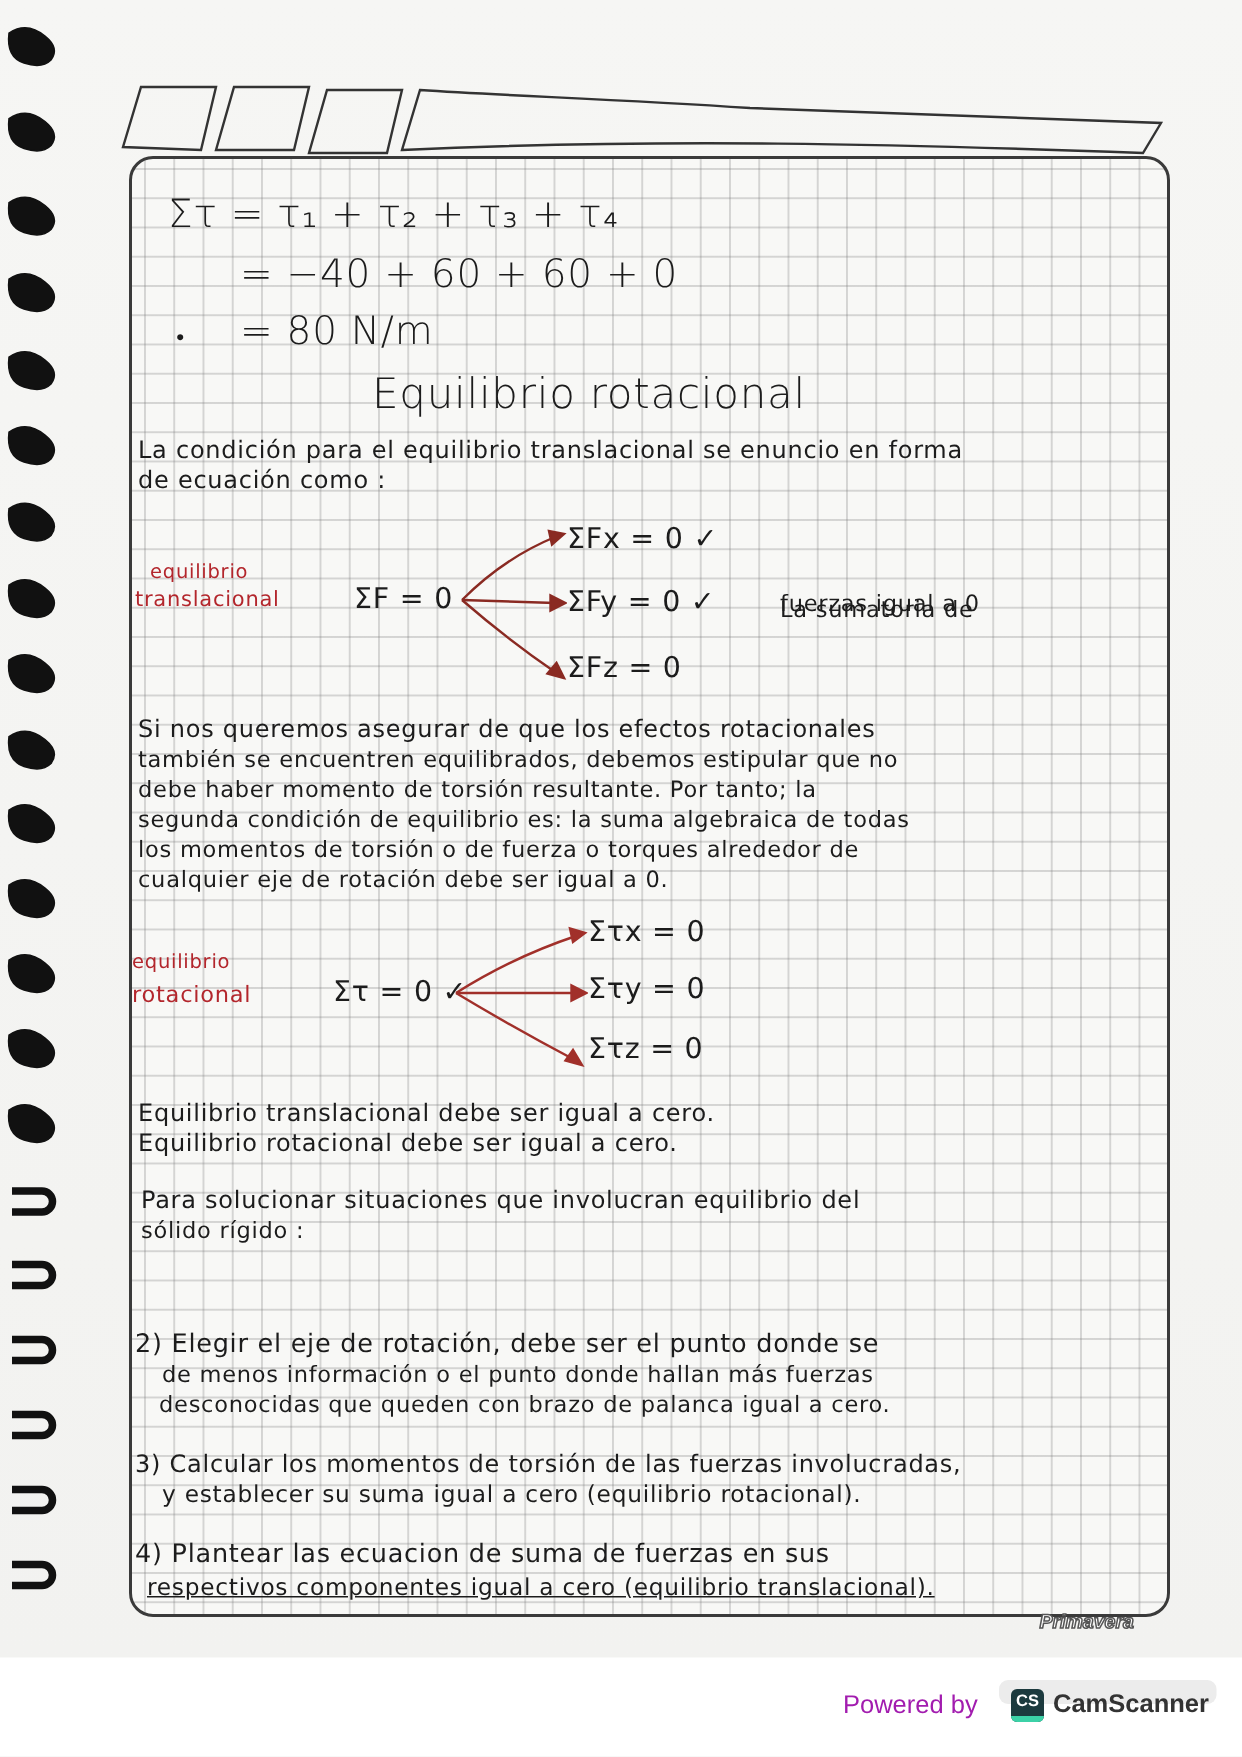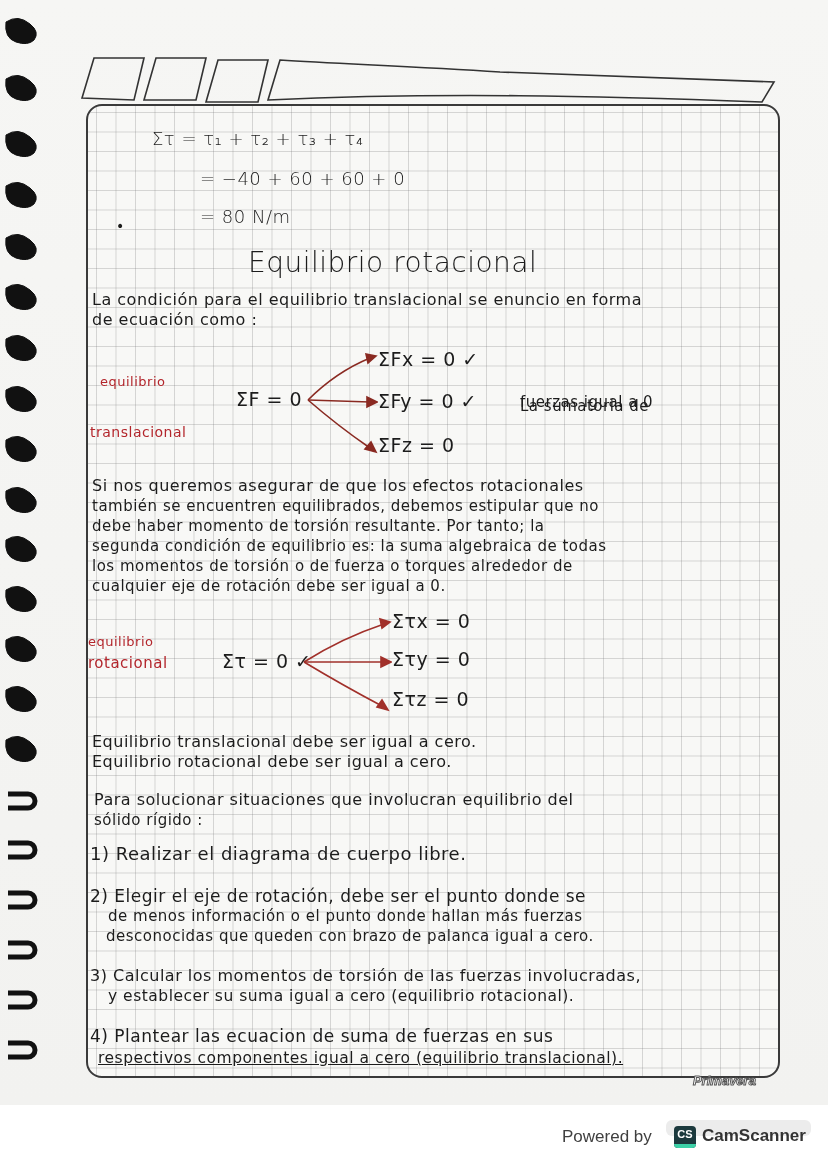--- a/index.html
+++ b/index.html
@@ -31,34 +31,34 @@
     background-position: 8px 6px;
     overflow: hidden;
   }
   .hw {
     position: absolute;
     font-family: "DejaVu Sans", sans-serif;
     color: #1c1c1c;
     white-space: nowrap;
     letter-spacing: 0.5px;
   }
-  .math { font-size: 18px; font-weight: 300; margin-left: 40px; }
+  .math { font-size: 26px; font-weight: 300; }
   .title { font-size: 28px; font-weight: 300; }
   .para { font-size: 15.5px; line-height: 20px; }
   .red { color: #b3262c; }
   .formula { font-size: 19px; }
   .arrows { position: absolute; }
   .footer {
     position: absolute; left: 0; top: 1105px; width: 828px; height: 66px;
     background: #ffffff;
   }
   .powered {
     position: absolute; left: 562px; top: 1127px;
     font-family: "Liberation Sans", sans-serif;
-    font-size: 17px; color: #404040;
+    font-size: 17px; color: #a21caf;
   }
   .cs-badge {
     position: absolute; left: 666px; top: 1120px; width: 145px; height: 16px;
     background: #ececec; border-radius: 6px;
   }
   .cs-logo {
     position: absolute; left: 8px; top: 6px; width: 22px; height: 22px;
     background: #1c3a3e; border-radius: 4px; overflow: hidden;
   }
   .cs-logo span {
@@ -134,21 +134,21 @@
     <div class="hw math" style="left:72px; top:62px;">= −40 + 60 + 60 + 0</div>
     <div class="hw" style="left:28px; top:112px; font-size:14px;">•</div>
     <div class="hw math" style="left:72px; top:100px;">= 80 N/m</div>
 
     <div class="hw para" style="left:4px; top:184px; font-size:16px;">La condición para el equilibrio translacional se enuncio en forma</div>
 
     <div class="hw title" style="left:160px; top:140px;">Equilibrio rotacional</div>
     <div class="hw para" style="left:4px; top:204px; font-size:16px;">de ecuación como :</div>
 
     <div class="hw red" style="left:12px; top:268px; font-size:13px;">equilibrio</div>
-    <div class="hw red" style="left:2px; top:286px; font-size:14px;margin-top:32px;">translacional</div>
+    <div class="hw red" style="left:2px; top:286px; font-size:14px;">translacional</div>
     <div class="hw formula" style="left:148px; top:282px;">ΣF = 0</div>
     <svg class="arrows" style="left:218px; top:244px;" width="72" height="106" viewBox="0 0 72 106">
       <g stroke="#8a2a22" stroke-width="1.6" fill="#8a2a22">
         <path d="M2,50 Q30,22 64,8" fill="none"></path>
         <polygon points="70,6 60,4 62,13"></polygon>
         <path d="M2,50 L64,52" fill="none"></path>
         <polygon points="71,52 61,47 61,57"></polygon>
         <path d="M2,50 Q32,76 64,98" fill="none"></path>
         <polygon points="70,102 59,99 65,92"></polygon>
       </g>
@@ -182,24 +182,20 @@
     <div class="hw formula" style="left:304px; top:504px;">Στx = 0</div>
     <div class="hw formula" style="left:304px; top:542px;">Στy = 0</div>
     <div class="hw formula" style="left:304px; top:582px;">Στz = 0</div>
 
     <div class="hw para" style="left:4px; top:626px; font-size:16px;text-align:center;">Equilibrio translacional debe ser igual a cero.</div>
     <div class="hw para" style="left:4px; top:646px; font-size:16px;">Equilibrio rotacional debe ser igual a cero.</div>
 
     <div class="hw para" style="left:6px; top:684px; font-size:16px;">Para solucionar situaciones que involucran equilibrio del</div>
     <div class="hw para" style="left:6px; top:704px; font-size:15px;">sólido rígido :</div>
 
-    <div class="hw para" style="left:2px; top:738px; font-size:18px;">
-      <span>1)</span>
-      <span>Realizar el diagrama de cuerpo libre.</span>
-    </div>
 
     <div class="hw para" style="left:2px; top:780px; font-size:17px;">
       <span>2)</span>
       <span>Elegir el eje de rotación, debe ser el punto donde se</span>
     </div>
     <div class="hw para" style="left:20px; top:800px; font-size:15px;">de menos información o el punto donde hallan más fuerzas</div>
     <div class="hw para" style="left:18px; top:820px; font-size:15px;">desconocidas que queden con brazo de palanca igual a cero.</div>
 
     <div class="hw para" style="left:2px; top:860px; font-size:16px;">
       <span>3)</span>

